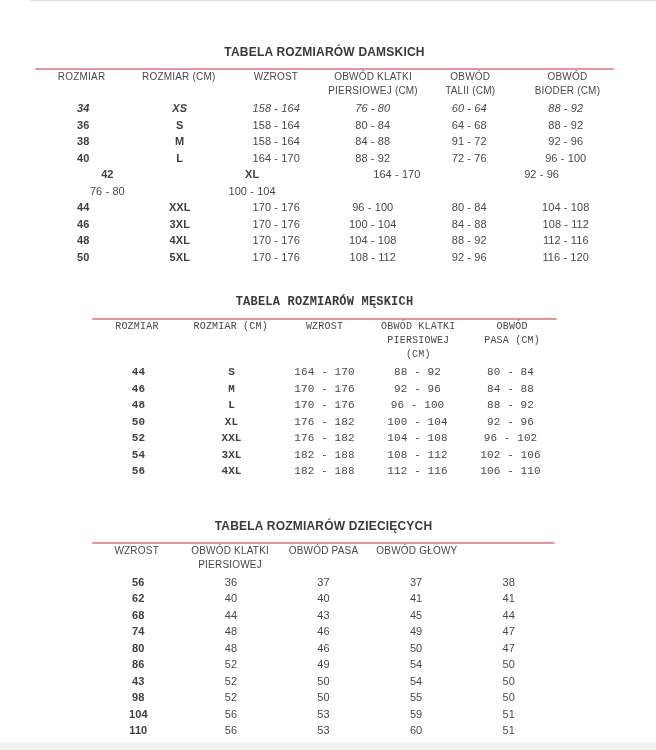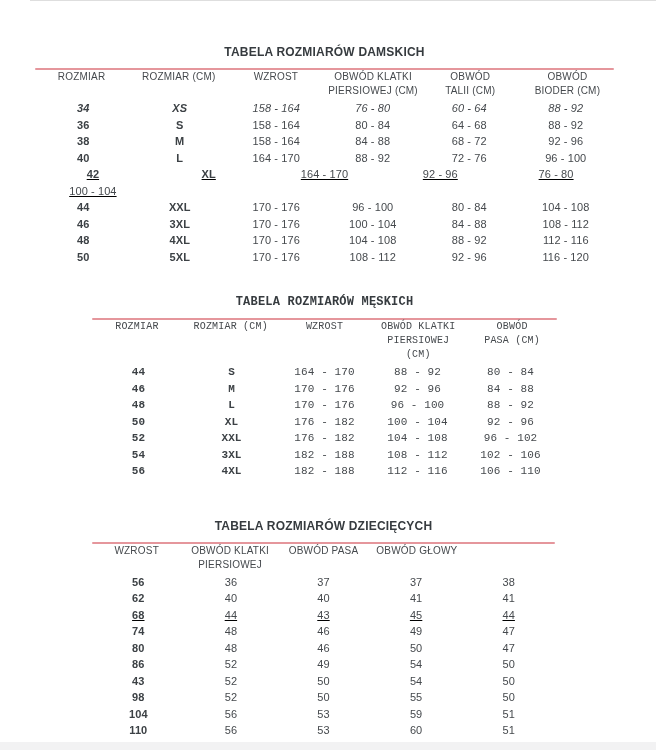--- a/index.html
+++ b/index.html
@@ -98,32 +98,32 @@
           <div class="cell">158 - 164</div>
           <div class="cell">80 - 84</div>
           <div class="cell">64 - 68</div>
           <div class="cell">88 - 92</div>
         </div>
         <div class="row" style="grid-template-columns: repeat(6, 1fr);">
           <div class="cell b">38</div>
           <div class="cell b">M</div>
           <div class="cell">158 - 164</div>
           <div class="cell">84 - 88</div>
-          <div class="cell">68 - 72</div>
+          <div class="cell">91 - 72</div>
           <div class="cell">92 - 96</div>
         </div>
         <div class="row" style="grid-template-columns: repeat(6, 1fr);">
           <div class="cell b">40</div>
           <div class="cell b">L</div>
           <div class="cell">164 - 170</div>
           <div class="cell">88 - 92</div>
           <div class="cell">72 - 76</div>
           <div class="cell">96 - 100</div>
         </div>
-        <div class="row" style="grid-template-columns: repeat(5, 1fr); text-decoration: underline;">
+        <div class="row" style="grid-template-columns: repeat(4, 1fr);">
           <div class="cell b">42</div>
           <div class="cell b">XL</div>
           <div class="cell">164 - 170</div>
           <div class="cell">92 - 96</div>
           <div class="cell">76 - 80</div>
           <div class="cell">100 - 104</div>
         </div>
         <div class="row" style="grid-template-columns: repeat(6, 1fr);">
           <div class="cell b">44</div>
           <div class="cell b">XXL</div>
@@ -242,21 +242,21 @@
           <div class="cell">37</div>
           <div class="cell">38</div>
         </div>
         <div class="row" style="grid-template-columns: repeat(5, 1fr);">
           <div class="cell b">62</div>
           <div class="cell">40</div>
           <div class="cell">40</div>
           <div class="cell">41</div>
           <div class="cell">41</div>
         </div>
-        <div class="row" style="grid-template-columns: repeat(5, 1fr); text-decoration: underline;">
+        <div class="row" style="grid-template-columns: repeat(5, 1fr);">
           <div class="cell b">68</div>
           <div class="cell">44</div>
           <div class="cell">43</div>
           <div class="cell">45</div>
           <div class="cell">44</div>
         </div>
         <div class="row" style="grid-template-columns: repeat(5, 1fr);">
           <div class="cell b">74</div>
           <div class="cell">48</div>
           <div class="cell">46</div>

